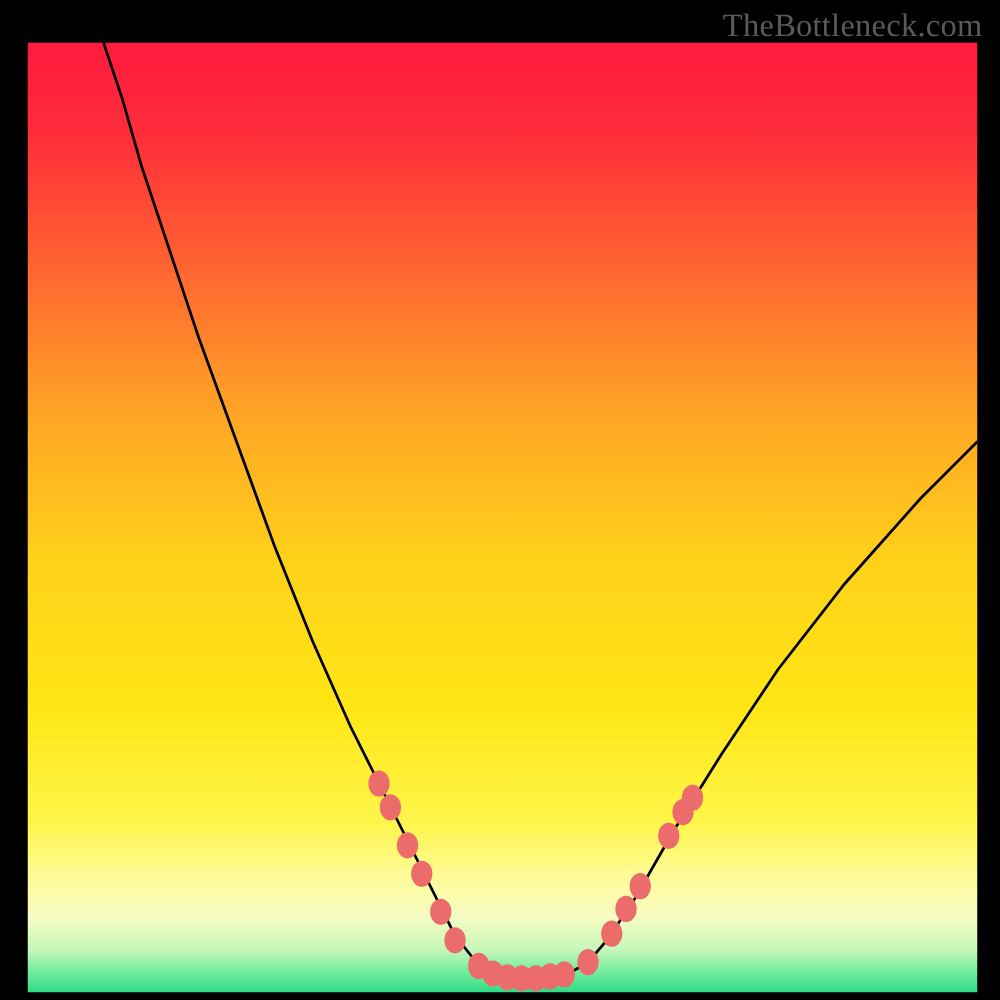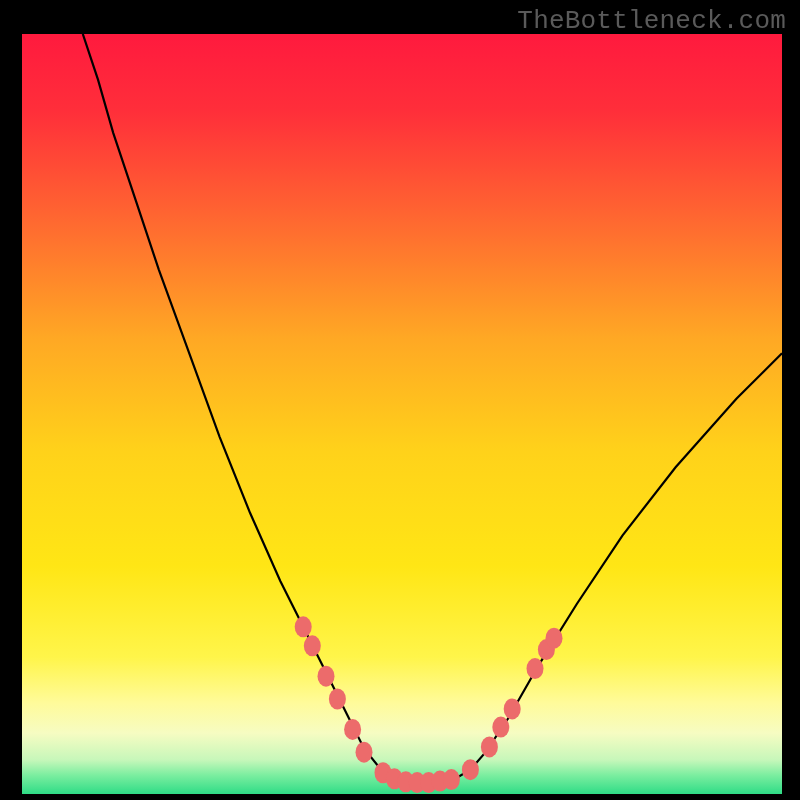--- a/index.html
+++ b/index.html
@@ -11,21 +11,21 @@
     position: relative;
   }
   .plot {
     position: absolute;
     box-sizing: border-box;
   }
   .watermark {
     position: absolute;
     top: 6px;
     right: 14px;
-    font-family: Liberation Mono, monospace;
+    font-family: Liberation Serif, serif;
     font-size: 26px;
     font-weight: 400;
     color: #5a5a5a;
     letter-spacing: 0.2px;
   }
   svg { display: block; }
 </style>
 </head>
 <body>
 

